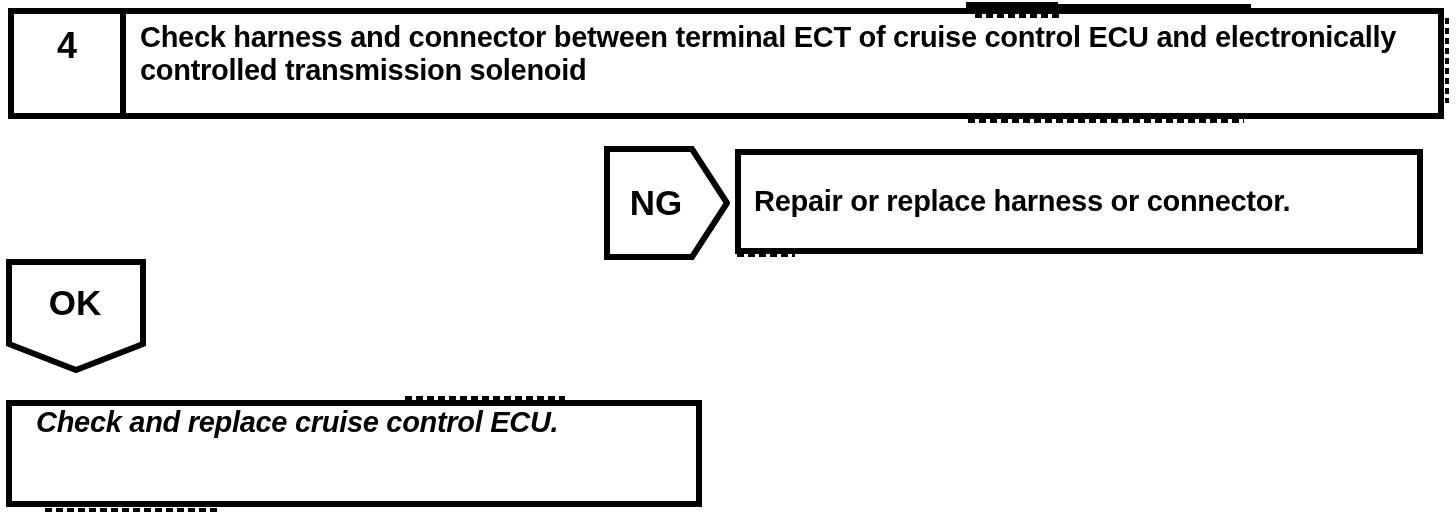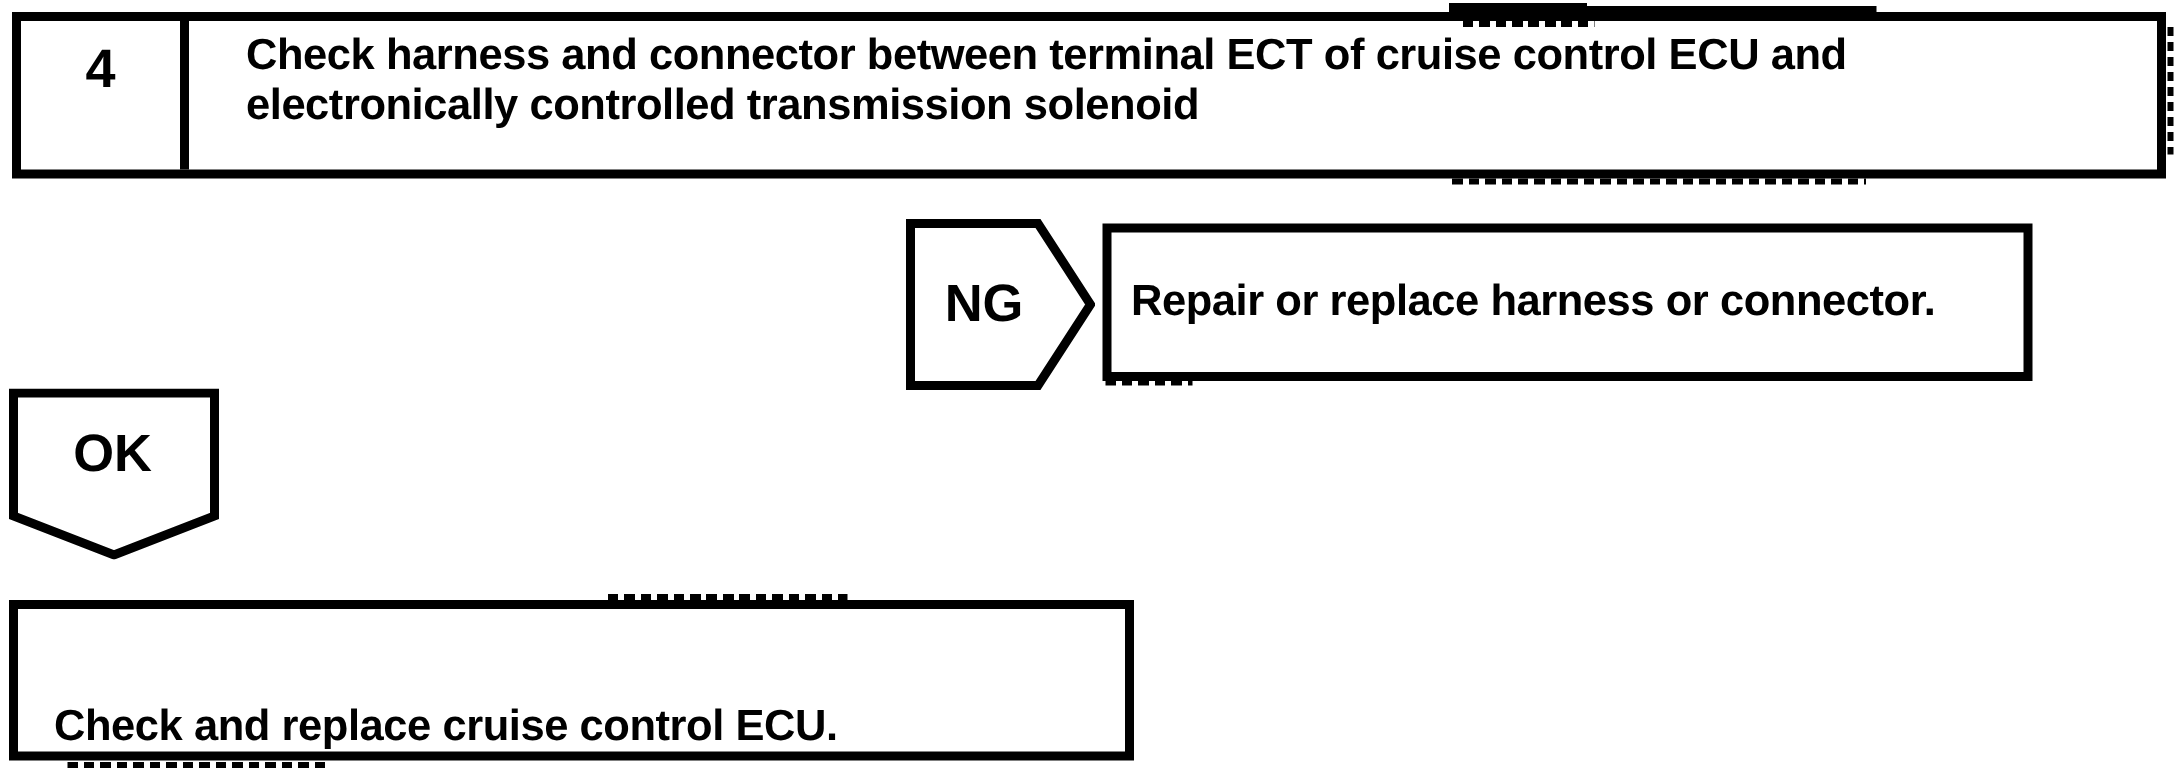--- a/index.html
+++ b/index.html
@@ -36,31 +36,30 @@
     font-size: 36px;
     line-height: 36px;
   }
   .instr-cell {
     flex: 1 1 auto;
     padding: 7px 18px 0 14px;
     font-weight: bold;
     font-size: 29px;
     line-height: 33px;
     letter-spacing: -0.3px;
-    margin-left: 24px;
   }
 
   .action-text {
     font-weight: bold;
     font-size: 29px;
     letter-spacing: -0.3px;
     white-space: nowrap;
   }
-  .ng-action-box { left: 735px; top: 149px; width: 620px; height: 105px; align-items: center; padding-left: 13px; }
-  .result-box   { left: 6px;  top: 400px; width: 750px; height: 107px; align-items: flex-end; padding-left: 24px; }
+  .ng-action-box { left: 735px; top: 149px; width: 688px; height: 105px; align-items: center; padding-left: 13px; }
+  .result-box   { left: 6px;  top: 400px; width: 696px; height: 107px; align-items: flex-start; padding-left: 24px; font-style: italic; }
 
   
   .conn { position: absolute; }
   .conn svg { position: absolute; left: 0; top: 0; width: 100%; height: 100%; display: block; }
   .conn polygon { fill: var(--paper); stroke: var(--ink); stroke-width: 6; stroke-linejoin: miter; }
   .conn-label {
     position: absolute;
     display: flex;
     align-items: center;
     justify-content: center;

